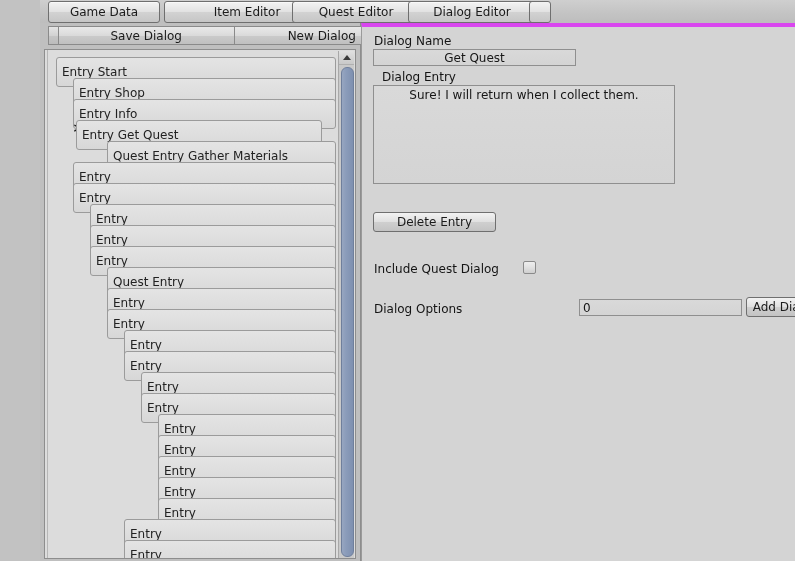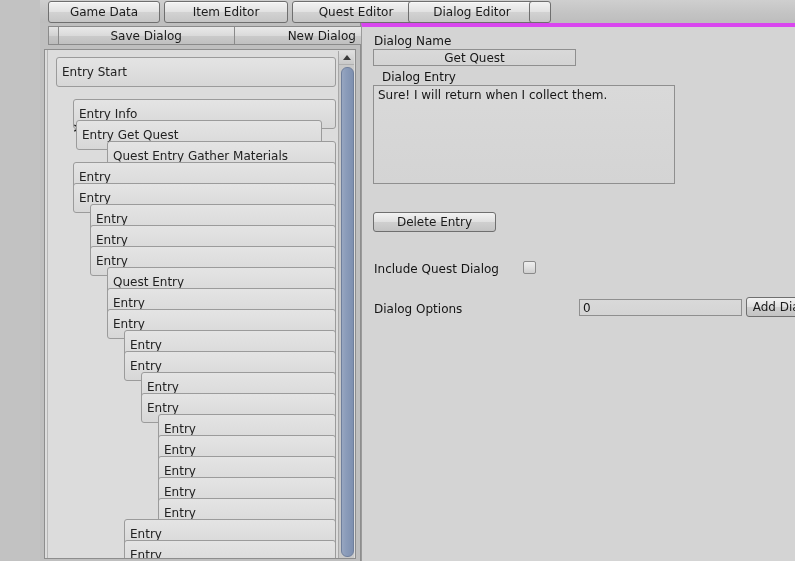--- a/index.html
+++ b/index.html
@@ -133,20 +133,21 @@
   .textarea{
     position:absolute;
     background:linear-gradient(180deg,#d9d9d9 0%,#d4d4d4 100%);
     border:1px solid #8f8f8f;
     box-sizing:border-box;
     font-size:12px;color:#161616;
     padding:2px 4px;
     line-height:15px;
     overflow:hidden;
     cursor:text;
+    text-align:center;
   }
   .btn{
     position:absolute;
     background:linear-gradient(180deg,#f2f2f2 0%,#e0e0e0 48%,#cfcfcf 52%,#c3c3c3 100%);
     border:1px solid #6f6f6f;border-radius:3px;
     box-sizing:border-box;
     display:flex;align-items:center;justify-content:center;
     font-size:12px;color:#1b1b1b;
     cursor:default;
   }
@@ -159,21 +160,21 @@
 </style>
 </head>
 <body>
 
 <div class="root">
 
   <div class="tabbar">
     <div class="tab" style="left:8px;width:110px;">
       <span>Game Data</span>
     </div>
-    <div class="tab" style="left:124px;width:122px;">
+    <div class="tab" style="left:124px;width:122px;padding-left:21px;">
       <span>Item Editor</span>
     </div>
     <div class="tab" style="left:252px;width:126px;">
       <span>Quest Editor</span>
     </div>
     <div class="tab" style="left:368px;width:126px;">
       <span>Dialog Editor</span>
     </div>
     <div class="tab-stub"></div>
   </div>
@@ -187,20 +188,21 @@
       </div>
       <div class="tb-btn">
         <span>New Dialog</span>
       </div>
       <div class="tb-end"></div>
     </div>
 
     <div class="list-outer">
       <div class="list-inner" id="tree-rows">
           <div class="row" style="left: 8px; top: 7px; width: 280px;">Entry Start</div>
+          <div class="row" style="left: 25px; top: 28px; width: 263px;">Entry Shop</div>
           <div class="row" style="left: 25px; top: 49px; width: 263px;">Entry Info</div>
           <div class="marker" style="left: 25px; top: 70px;">&gt;</div>
           <div class="row" style="left: 28px; top: 70px; width: 246px;">Entry Get Quest</div>
           <div class="row" style="left: 59px; top: 91px; width: 229px;">Quest Entry Gather Materials</div>
           <div class="row" style="left: 25px; top: 112px; width: 263px;">Entry</div>
           <div class="row" style="left: 25px; top: 133px; width: 263px;">Entry</div>
           <div class="row" style="left: 42px; top: 154px; width: 246px;">Entry</div>
           <div class="row" style="left: 42px; top: 175px; width: 246px;">Entry</div>
           <div class="row" style="left: 42px; top: 196px; width: 246px;">Entry</div>
           <div class="row" style="left: 59px; top: 217px; width: 229px;">Quest Entry</div>

